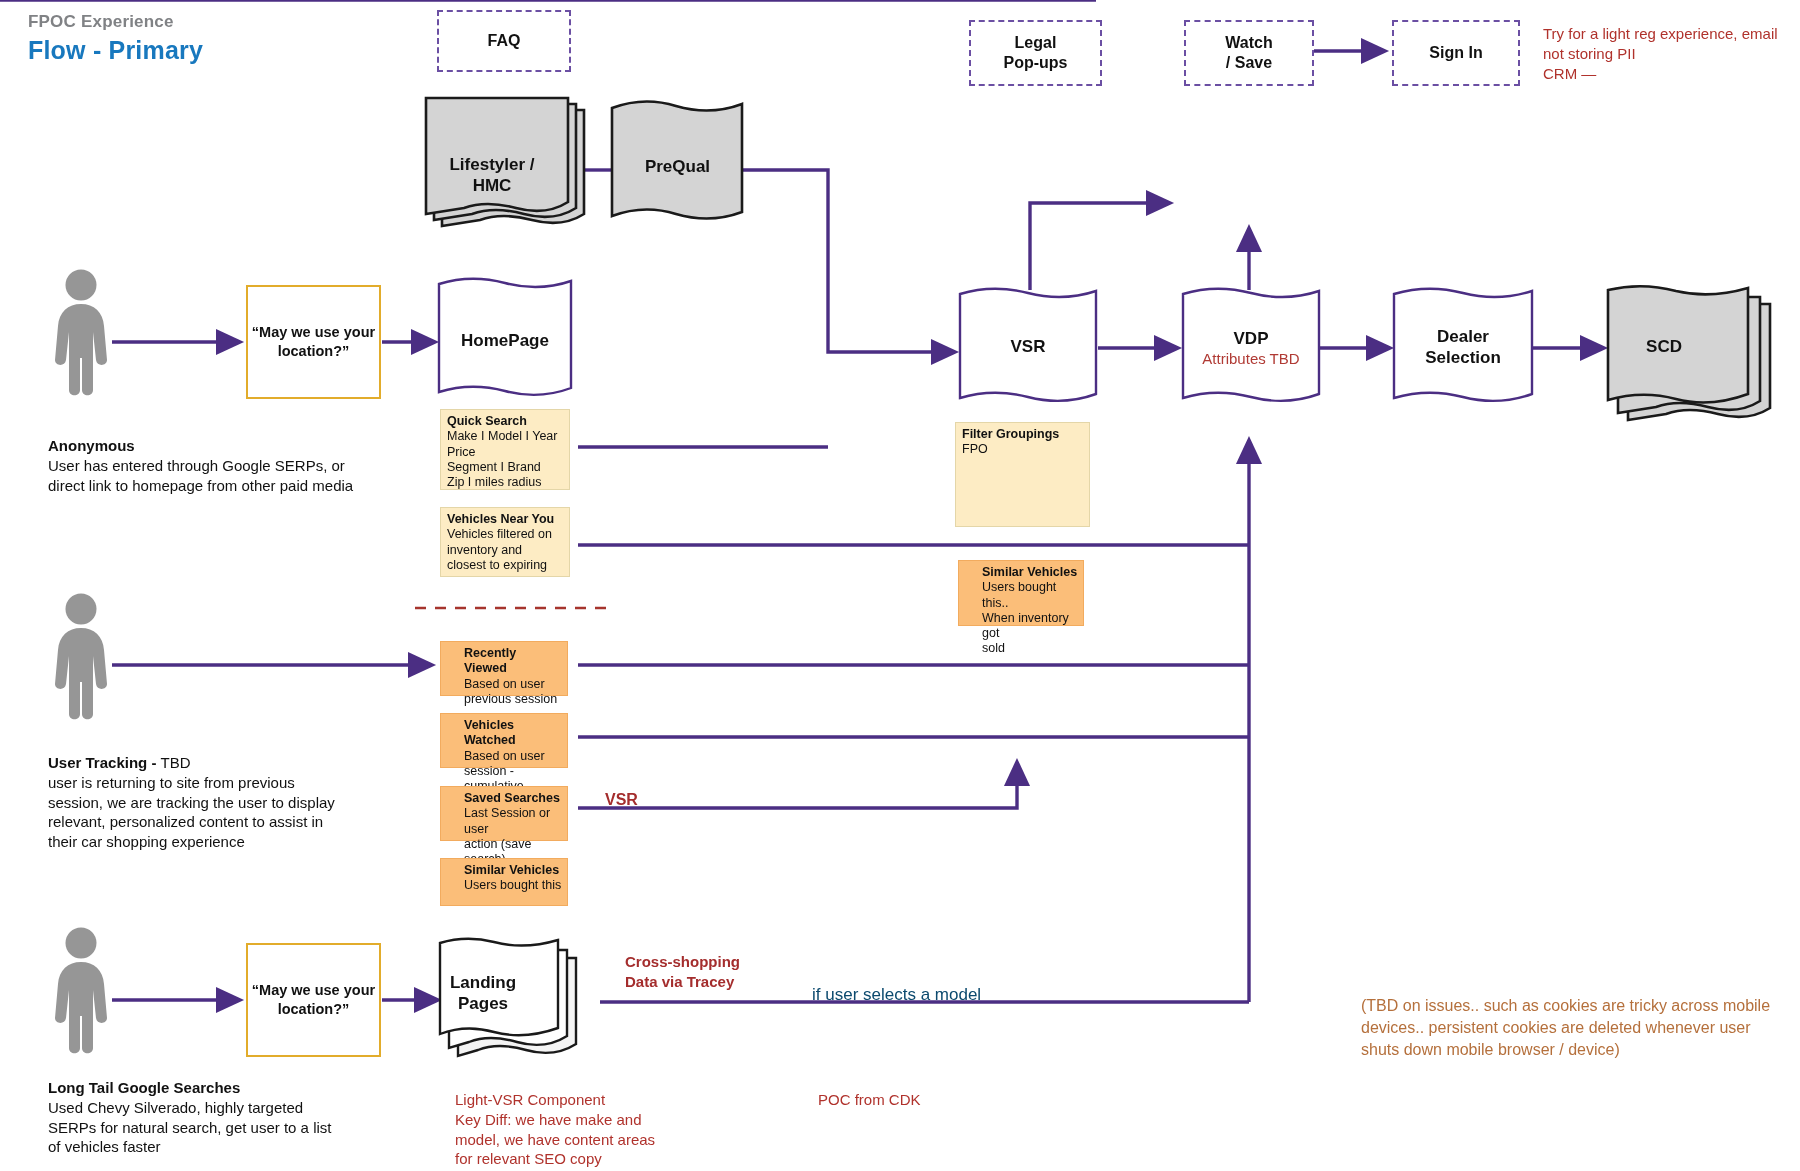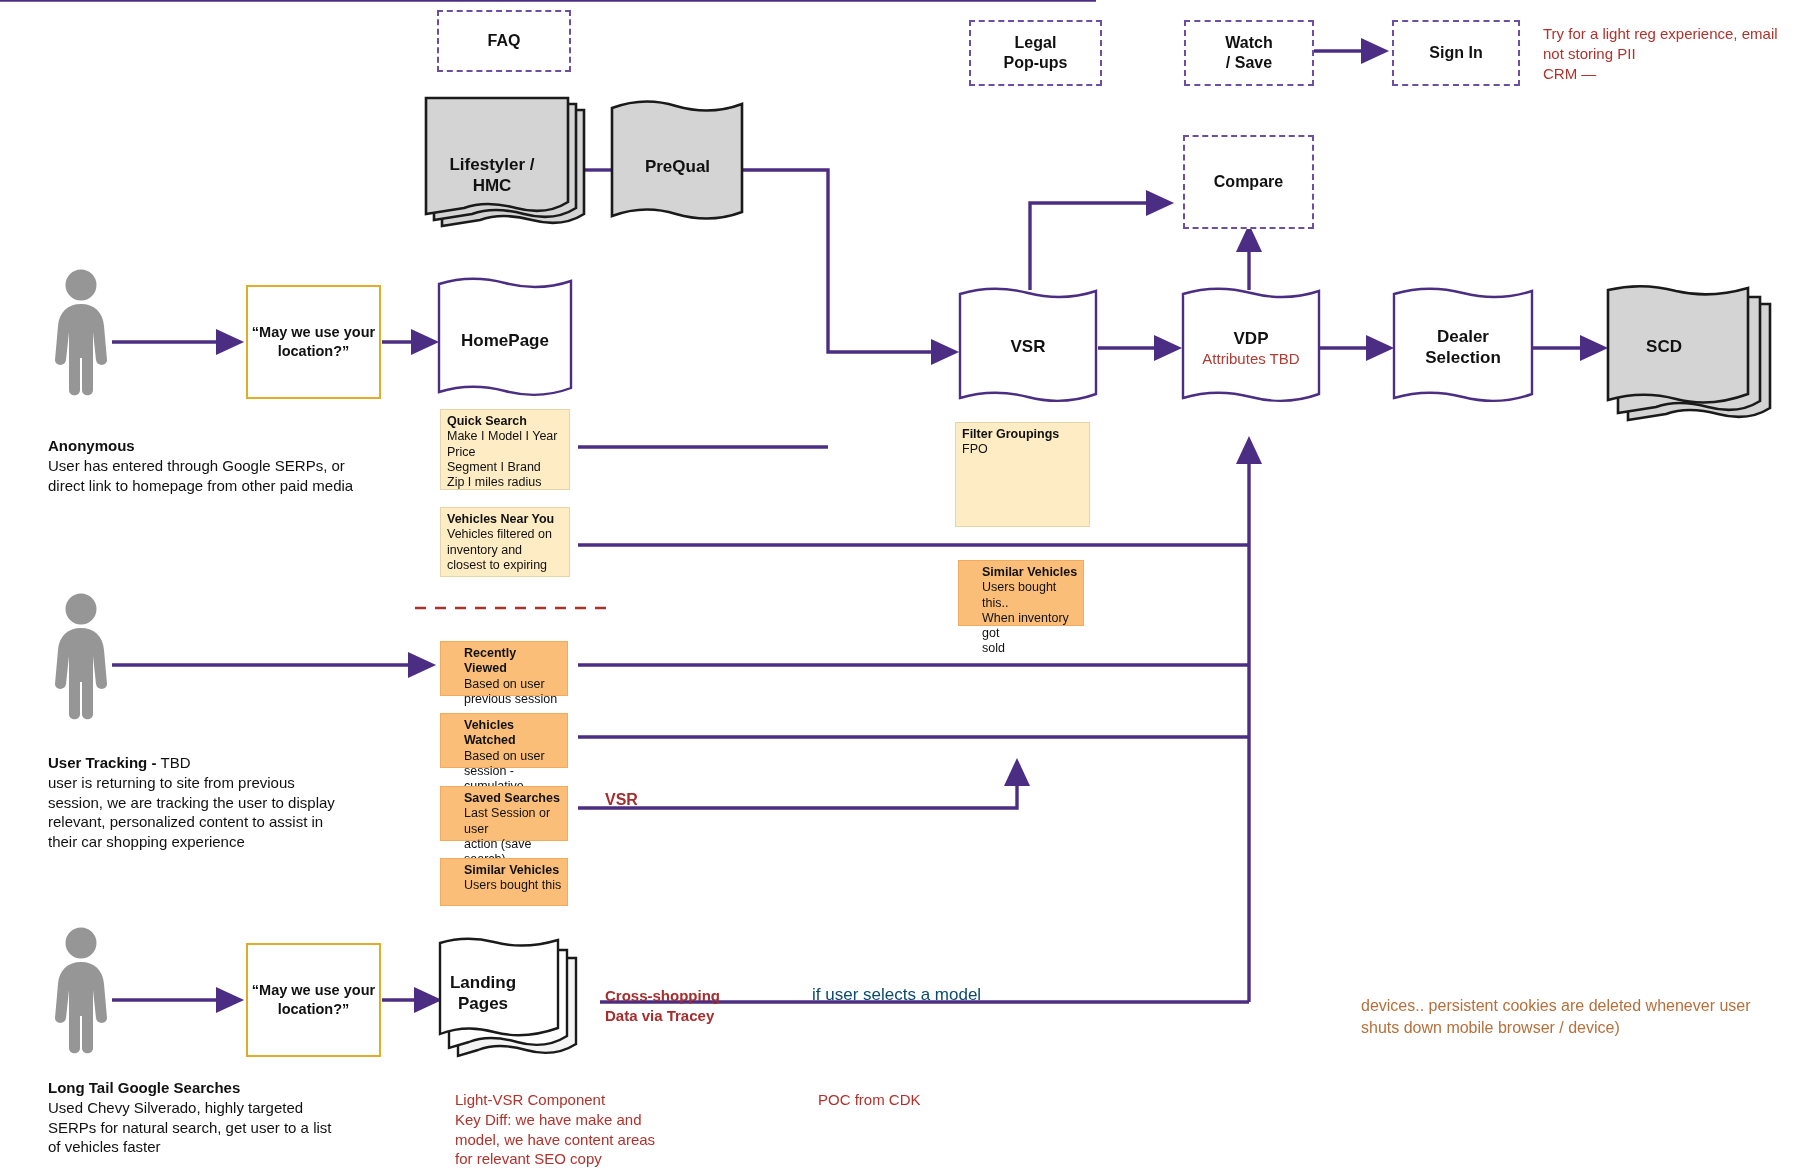--- a/index.html
+++ b/index.html
@@ -107,20 +107,24 @@
       <line x1="112" y1="1000" x2="240" y2="1000" marker-end="url(#arw)"></line>
 
       <line x1="382" y1="1000" x2="438" y2="1000" marker-end="url(#arw)"></line>
 
       <path d="M600,1002 L1249,1002"></path>
     </g>
 
     <line x1="415" y1="608" x2="608" y2="608" stroke="#a6342d" stroke-width="2.6" stroke-dasharray="11 9"></line>
   </svg>
 
+  <div class="abs" style="left:28px;top:12px;">
+    <div class="title-sub">FPOC Experience</div>
+    <div class="title-main" style="margin-top:4px;">Flow - Primary</div>
+  </div>
 
   <div class="abs box-dashed" style="left:437px;top:10px;width:134px;height:62px;">
     <span>FAQ</span>
   </div>
 
   <div class="abs box-dashed" style="left:969px;top:20px;width:133px;height:66px;">
     <span style="display:block;">
       <span style="display:block;">Legal</span>
       <span style="display:block;">Pop-ups</span>
     </span>
@@ -130,23 +134,20 @@
     <span style="display:block;">
       <span style="display:block;">Watch</span>
       <span style="display:block;">/ Save</span>
     </span>
   </div>
 
   <div class="abs box-dashed" style="left:1392px;top:20px;width:128px;height:66px;">
     <span>Sign In</span>
   </div>
 
-  <div class="abs box-dashed" style="left:1183px;top:135px;width:131px;height:94px;">
-    <span>Compare</span>
-  </div>
 
   <div class="doc-wrap" style="left:424px;top:96px;width:168px;height:135px;">
     <svg width="168" height="135" viewBox="0 0 168 135">
       <path d="M18,14 L160,14 L160,118 Q138,132 108,124 Q78,116 56,124 L18,130 Z" fill="#d4d4d4" stroke="#1a1a1a" stroke-width="2.6"></path>
       <path d="M10,8 L152,8 L152,112 Q130,126 100,118 Q70,110 48,118 L10,124 Z" fill="#d4d4d4" stroke="#1a1a1a" stroke-width="2.6"></path>
       <path d="M2,2 L144,2 L144,106 Q122,120 92,112 Q62,104 40,112 L2,118 Z" fill="#d4d4d4" stroke="#1a1a1a" stroke-width="2.6"></path>
     </svg>
     <div class="doc-label" style="left:-16px;width:168px;top:58px;transform:none;">
       <span style="display:block;">Lifestyler /</span>
       <span style="display:block;">HMC</span>
@@ -334,38 +335,39 @@
   <div class="abs ann-red" style="left:1543px;top:24px;width:250px;">
     <div>Try for a light reg experience, email</div>
     <div>not storing PII</div>
     <div>CRM —</div>
   </div>
 
   <div class="abs ann-red-b" style="left:605px;top:789px;font-size:16px;">
     <span>VSR</span>
   </div>
 
-  <div class="abs ann-red-b" style="left:605px;top:952px;width:200px;margin-top:34px;">
+  <div class="abs ann-red-b" style="left:625px;top:952px;width:200px;">
     <div>Cross-shopping</div>
     <div>Data via Tracey</div>
   </div>
 
   <div class="abs ann-plain" style="left:812px;top:985px;">
     <span>if user selects a model</span>
   </div>
 
   <div class="abs ann-red" style="left:818px;top:1090px;">
     <span>POC from CDK</span>
   </div>
 
   <div class="abs ann-red" style="left:455px;top:1090px;width:260px;">
     <div>Light-VSR Component</div>
     <div>Key Diff: we have make and</div>
     <div>model, we have content areas</div>
     <div>for relevant SEO copy</div>
   </div>
 
   <div class="abs ann-brown" style="left:1361px;top:995px;width:440px;">
+    <div>(TBD on issues.. such as cookies are tricky across mobile</div>
     <div>devices.. persistent cookies are deleted whenever user</div>
     <div>shuts down mobile browser / device)</div>
   </div>
 
 </div>
 
 </body></html>

